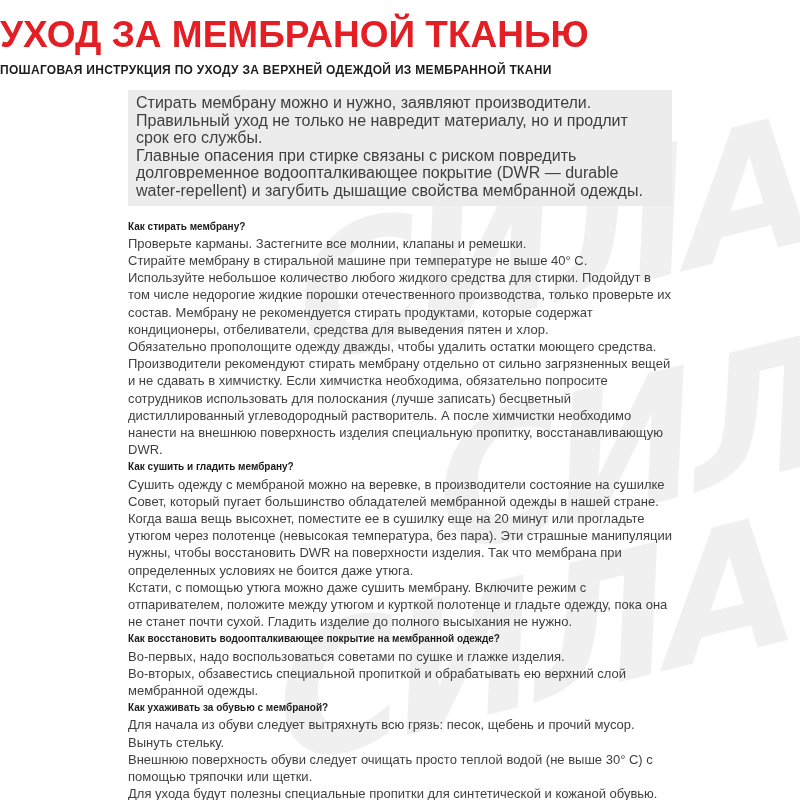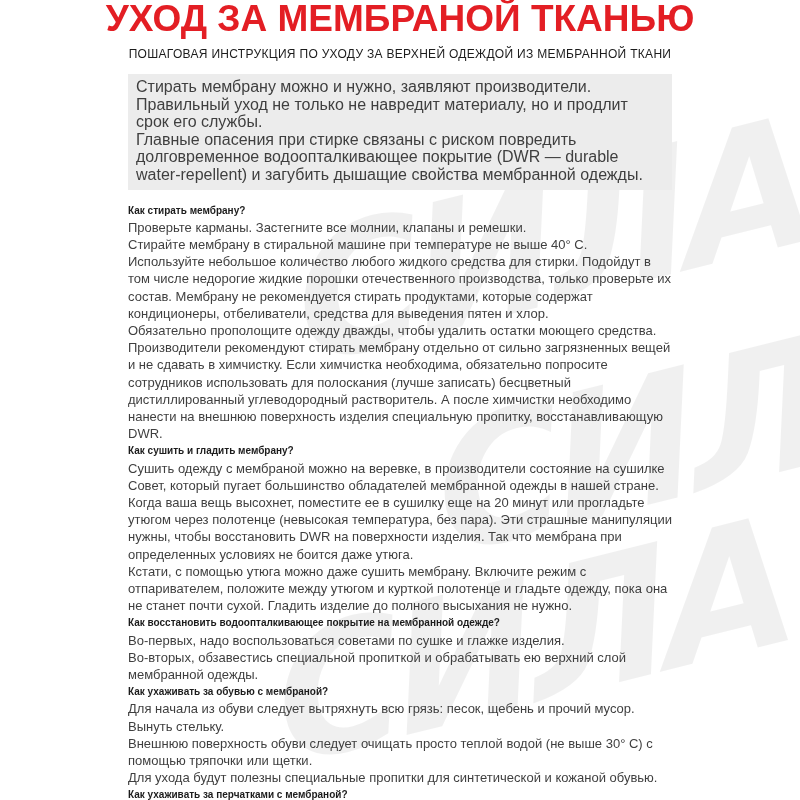--- a/index.html
+++ b/index.html
@@ -38,35 +38,36 @@
   }
   .wm-1 { left: 290px; top: 140px; }
   .wm-2 { left: 430px; top: 330px; }
   .wm-3 { left: 270px; top: 540px; }
   
   .content {
     position: relative;
     z-index: 1;
   }
   .page-header {
-    text-align: center;
+    text-align: left;
+    padding-top: 16px;
   }
   .page-title {
     margin: 0;
     color: var(--accent, #e31e24);
     font-size: 37px;
     line-height: 38px;
     font-weight: 800;
     letter-spacing: 0px;
   }
   .page-subtitle {
     margin: 9px 0 0 0;
     color: var(--heading_text, #1c1c1c);
     font-size: 12px;
-    font-weight: 400;
+    font-weight: 700;
     letter-spacing: 0.3px;
   }
   .sheet {
     width: 544px;
     margin: 0 auto;
   }
   .intro-box {
     margin-top: 13px;
     background: var(--intro_bg, #ececec);
     padding: 4px 10px 6px 8px;

